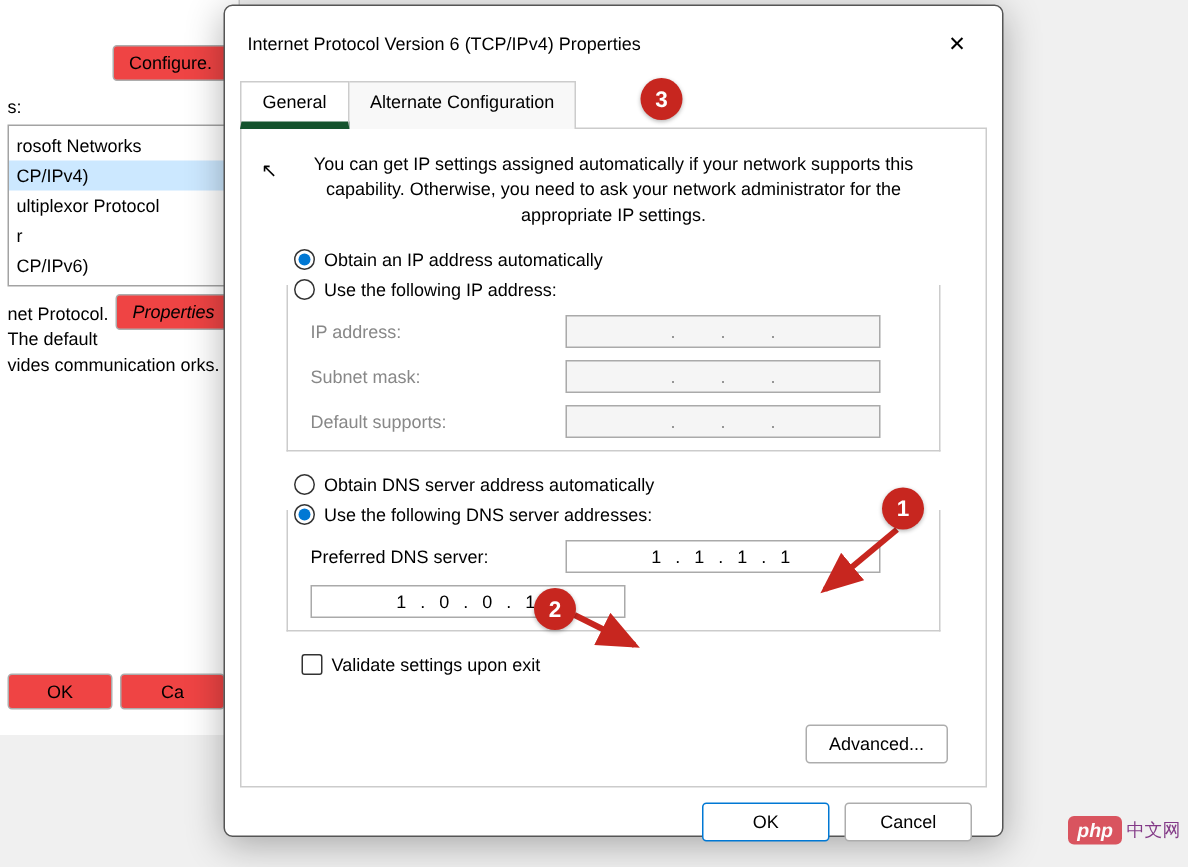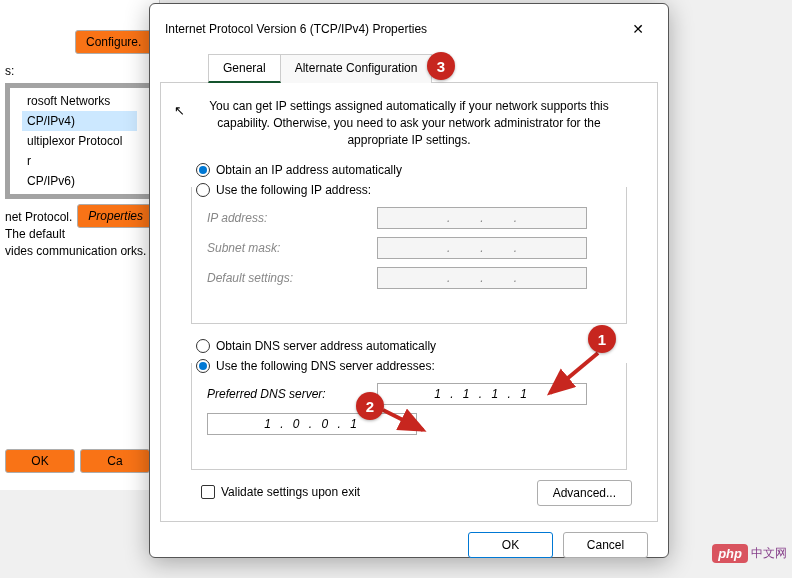--- a/index.html
+++ b/index.html
@@ -1,48 +1,48 @@
 <!DOCTYPE html>
 <html><head>
   <meta charset="utf-8">
   <style>
     * { box-sizing: border-box; margin: 0; padding: 0; font-family: 'Segoe UI', Tahoma, sans-serif; font-size: 12px; }
     body { width: 792px; height: 578px; background: #f0f0f0; position: relative; overflow: hidden; }
     
     .bg-window { position: absolute; left: 0; top: 0; width: 160px; height: 490px; background: #fff; border-right: 1px solid #ccc; padding: 5px; }
-    .bg-btn { background: #f97316; border: 1px solid #adadad; padding: 4px 10px; border-radius: 3px; cursor: pointer; }
+    .bg-btn { background: #ef4444; border: 1px solid #adadad; padding: 4px 10px; border-radius: 3px; cursor: pointer; }
     .bg-configure { margin: 25px 0 0 70px; white-space: nowrap; }
     .bg-label { color: #000; margin: 10px 0 5px 0; }
-    .bg-list { background: #fff; border: 5px solid #a3a3a3; margin-top: 1px; padding: 3px 12px; }
+    .bg-list { background: #fff; border: 1px solid #a3a3a3; margin-top: 1px; padding: 3px 0; }
     .bg-list-item { padding: 3px 5px; white-space: nowrap; overflow: hidden; }
     .bg-list-item.selected { background: #cce8ff; }
     .bg-desc { color: #000; line-height: 1.4; margin-top: 10px; }
     .bg-props { float: right; margin-top: 5px; font-style: italic; }
     .bg-okcancel { position: absolute; bottom: 105px; left: 0; display: flex; gap: 5px; padding-left: 5px; }
     .bg-okcancel .bg-btn { width: 70px; }
     
     .dialog { position: absolute; left: 149px; top: 3px; width: 520px; height: 555px; background: #fff; border: 1px solid #555; box-shadow: 0 5px 25px rgba(0,0,0,0.3); border-radius: 6px; }
     .titlebar { display: flex; align-items: center; justify-content: space-between; padding: 10px 15px; }
     .title { font-size: 12px; }
     .close-btn { background: none; border: none; font-size: 14px; cursor: pointer; width: 30px; height: 30px; }
     
     .tabs { display: flex; margin: 0 10px; }
     .tab { padding: 6px 14px; border: 1px solid #ccc; border-bottom: none; background: #fff; cursor: pointer; position: relative; z-index: 2; }
-    .tab.active { border-bottom: 2px solid #14532d; margin-left: 48px; }
+    .tab.active { border-bottom: 5px solid #14532d; }
     .tab.inactive { background: #f8f8f8; border-left: none; z-index: 1; }
     .tab-content { border: 1px solid #ccc; margin: -1px 10px 10px 10px; padding: 15px 20px; height: 440px; position: relative; }
     
     .desc { text-align: center; line-height: 1.4; margin-bottom: 15px; padding: 0 5px; }
     .cursor-icon { position: absolute; left: 13px; top: 20px; font-size: 13px; }
     
     .radio-row { display: flex; align-items: center; margin: 6px 15px; cursor: pointer; }
     .radio { width: 14px; height: 14px; border: 1px solid #333; border-radius: 50%; margin-right: 6px; position: relative; flex-shrink: 0; }
     .radio.checked::after { content: ''; position: absolute; width: 8px; height: 8px; background: #0078d4; border-radius: 50%; top: 2px; left: 2px; }
     
-    .fieldset { border: 1px solid #ccc; margin: 5px 10px 15px 10px; padding: 8px 15px 26px 15px; position: relative; font-style: italic; }
+    .fieldset { border: 1px solid #ccc; margin: 5px 10px 15px 10px; padding: 8px 15px 0 15px; position: relative; }
     .fieldset-top { margin-top: -10px; }
     .field-row { display: flex; align-items: center; margin: 8px 0; }
     .field-label { width: 170px; color: #888; }
     .field-label.active { color: #000; }
     .ip-input { width: 210px; height: 22px; border: 1px solid #aaa; background: #f5f5f5; text-align: center; letter-spacing: 2px; color: #888; display: flex; align-items: center; justify-content: center; padding: 0; }
     .ip-input.active { background: #fff; color: #000; font-family: monospace; font-size: 13px; }
     .ip-dots { color: #888; letter-spacing: 30px; padding-left: 30px; }
     .ip-val { letter-spacing: 3px; }
     
     .checkbox-row { display: flex; align-items: center; margin: 15px 20px 0 20px; }
@@ -112,21 +112,21 @@
             <span class="ip-dots">...</span>
           </div>
       </div>
       <div class="field-row">
         <span class="field-label">Subnet mask:</span>
         <div class="ip-input">
             <span class="ip-dots">...</span>
           </div>
       </div>
       <div class="field-row">
-        <span class="field-label">Default settings:</span>
+        <span class="field-label">Default supports:</span>
         <div class="ip-input">
             <span class="ip-dots">...</span>
           </div>
       </div>
     </div>
 
     <div class="radio-row">
       <span class="radio"></span>
       <span>Obtain DNS server address automatically</span>
     </div>

